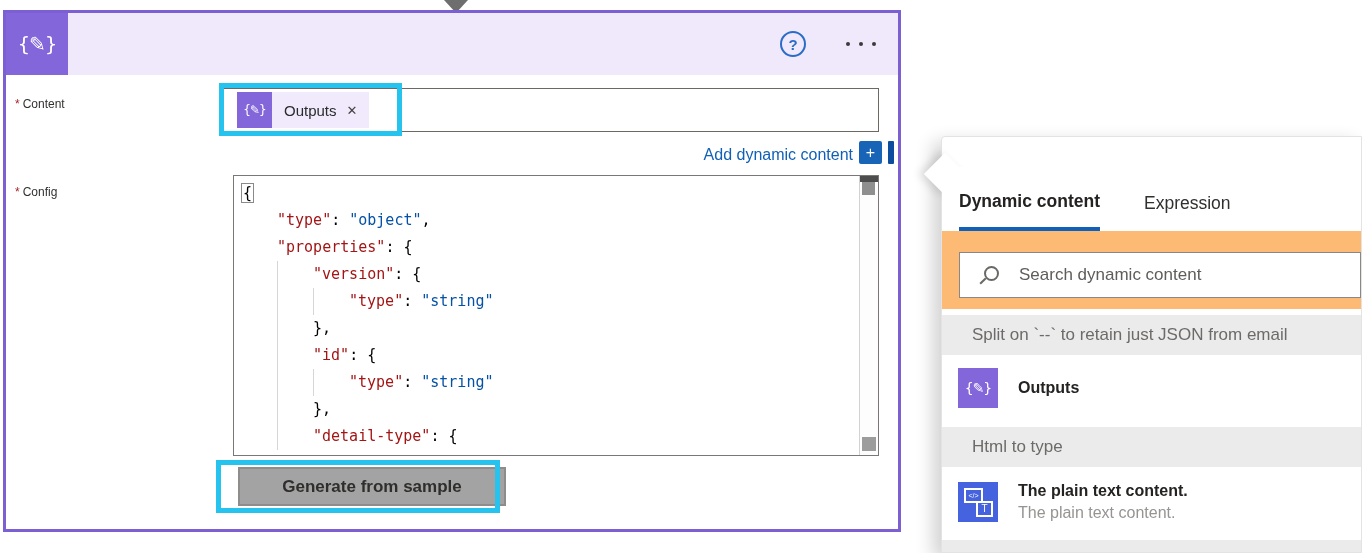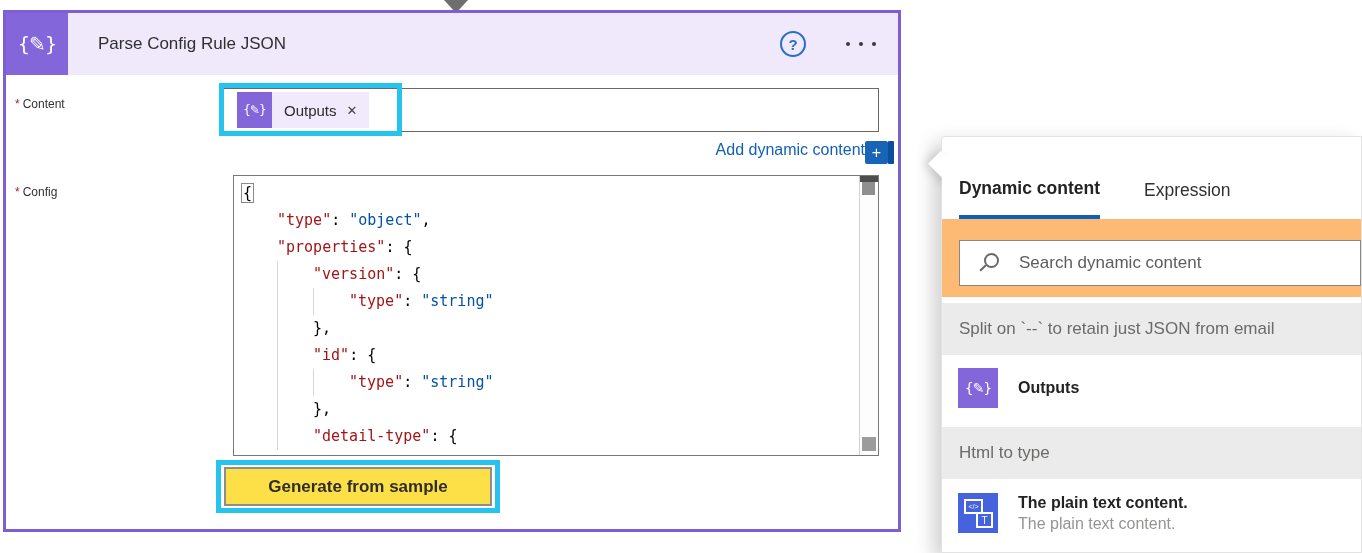--- a/index.html
+++ b/index.html
@@ -37,21 +37,21 @@
 
   .token { position:absolute; left:231px; top:79px; height:36px; display:flex;
     align-items:stretch; cursor:pointer; }
   .token-icon { width:35px; background:#8266da; color:#ffffff; display:flex;
     align-items:center; justify-content:center; font-size:12px;
     font-family:"DejaVu Sans",sans-serif; letter-spacing:-1px; }
   .token-body { background:#f0eafc; display:flex; align-items:center; padding:0 12px;
     font-size:15px; color:#2b2b2b; gap:10px; }
   .token-x { font-size:13px; color:#444; cursor:pointer; }
 
-  .add-dyn { position:absolute; right:4px; top:128px; display:flex; align-items:flex-start; }
+  .add-dyn { position:absolute; right:4px; top:128px; display:flex; align-items:flex-end; gap:6px; }
   .add-dyn-link { color:#1160b7; font-size:16px; text-decoration:none; cursor:pointer; }
   .plus-btn { width:23px; height:23px; background:#1864b6; color:#ffffff; border:none;
     border-radius:2px; font-size:16px; line-height:1; display:flex; align-items:center;
     justify-content:center; cursor:pointer; }
   .plus-bar { width:6px; height:23px; background:#0c4d9d; border-radius:1px; }
 
   .schema-editor { position:absolute; left:227px; top:162px; width:646px; height:281px;
     background:#ffffff; border:1px solid #7a7876; overflow:hidden;
     font-family:"DejaVu Sans Mono","Liberation Mono",monospace; font-size:15px; }
   .code { padding:4px 24px 0 7px; }
@@ -61,22 +61,22 @@
   .code-line .p { color:#000000; }
   .code-line .k { color:#a31515; }
   .code-line .v { color:#0451a5; }
   .code-line .m { border:1px solid #8a8a8a; padding:0 1px; }
   .editor-scrollbar { position:absolute; right:0; top:0; bottom:0; width:19px;
     background:#fdfdfd; border-left:1px solid #d2d2d2; cursor:pointer; }
   .sb-cap { position:absolute; top:0; left:0; right:0; height:6px; background:#4d4d4d; }
   .sb-thumb { position:absolute; top:6px; left:2px; width:13px; height:13px; background:#8f8f8f; }
   .sb-grip { position:absolute; bottom:4px; left:2px; width:14px; height:14px; background:#9c9c9c; }
 
-  .gen-btn { position:absolute; left:218px; top:454px; width:268px; height:39px;
-    background:#fde047; border:2px solid #8f8d8b; font-family:inherit; font-size:17px;
+  .gen-btn { position:absolute; left:232px; top:454px; width:268px; height:39px;
+    background:#a3a3a3; border:2px solid #8f8d8b; font-family:inherit; font-size:17px;
     font-weight:700; color:#2f2e2c; cursor:pointer; }
 
   
   .hl { position:absolute; border:5px solid #25c3ee; pointer-events:none; z-index:5; }
   .hl-token { left:213px; top:70px; width:183px; height:53px; }
   .hl-gen { left:210px; top:447px; width:284px; height:53px; }
 
   
   .panel { position:absolute; left:941px; top:136px; width:421px; height:417px;
     background:#ffffff; border:1px solid #e3e3e3; border-radius:4px 0 0 0;
@@ -98,22 +98,22 @@
     background:#ffffff; border:1px solid #8a8886; display:flex; align-items:center; }
   .search-icon { width:15px; height:15px; border:2px solid #6b6966; border-radius:50%;
     position:relative; margin:0 0 0 24px; flex:none; transform:translateY(-2px); }
   .search-icon::after { content:""; position:absolute; width:2px; height:8px;
     background:#6b6966; left:-4px; bottom:-6px; transform:rotate(45deg); }
   .search-input { flex:1; border:none; outline:none; font-size:17px; color:#323130;
     margin-left:20px; font-family:inherit; background:transparent; }
   .search-input::placeholder { color:#5f5d5b; opacity:1; }
 
   .panel-sections { display:flex; flex-direction:column; flex:none; }
-  .sec-header { margin-top:6px; height:52px; background:#ebebeb; color:#6c6b69;
-    font-size:17px; display:flex; align-items:center; padding-left:17px; }
+  .sec-header { margin-top:6px; height:40px; background:#ebebeb; color:#6c6b69;
+    font-size:17px; display:flex; align-items:center; padding-left:30px; }
   .dyn-item { display:flex; align-items:center; padding:13px 16px; background:#ffffff;
     cursor:pointer; }
   .item-icon { width:40px; height:40px; flex:none; position:relative; }
   .item-icon.purple { background:#8266da; color:#ffffff; display:flex; align-items:center;
     justify-content:center; font-size:14px; font-family:"DejaVu Sans",sans-serif;
     letter-spacing:-1px; }
   .item-icon.blue { background:#4563de; }
   .item-icon.blue .cb { position:absolute; left:6px; top:6px; width:19px; height:15px;
     border:2px solid #ffffff; color:#ffffff; font-size:7px; display:flex;
     align-items:center; justify-content:center; letter-spacing:0; }
@@ -128,21 +128,20 @@
 </head>
 <body>
 
 <div class="flow-arrow"></div>
 
 <div class="card">
   <div class="card-header">
     <div class="hdr-icon">
       <span>{✎}</span>
     </div>
-    <div class="hdr-title">Parse Config Rule JSON</div>
     <div class="hdr-spacer"></div>
     <button class="help-btn">
       <span>?</span>
     </button>
     <button class="menu-btn">
       <i></i>
         <i></i>
         <i></i>
     </button>
   </div>

